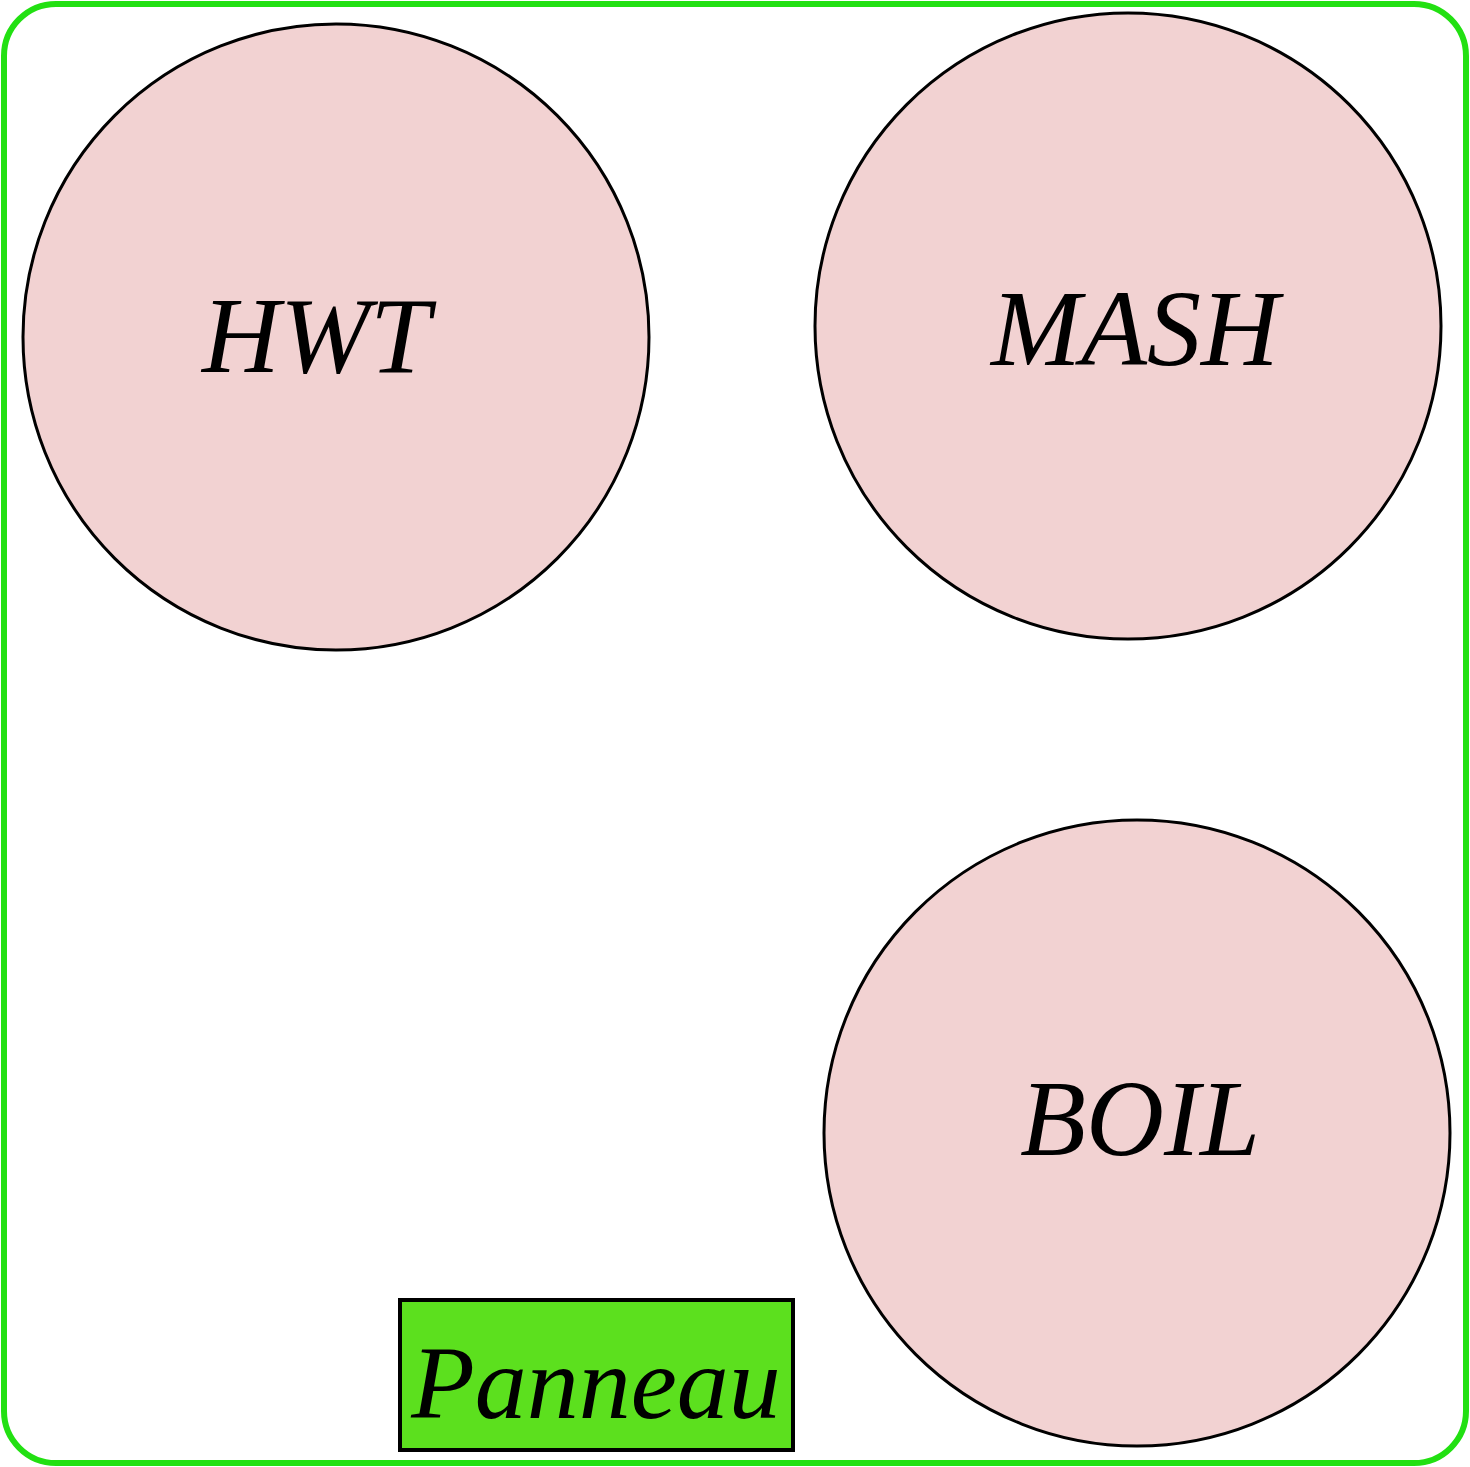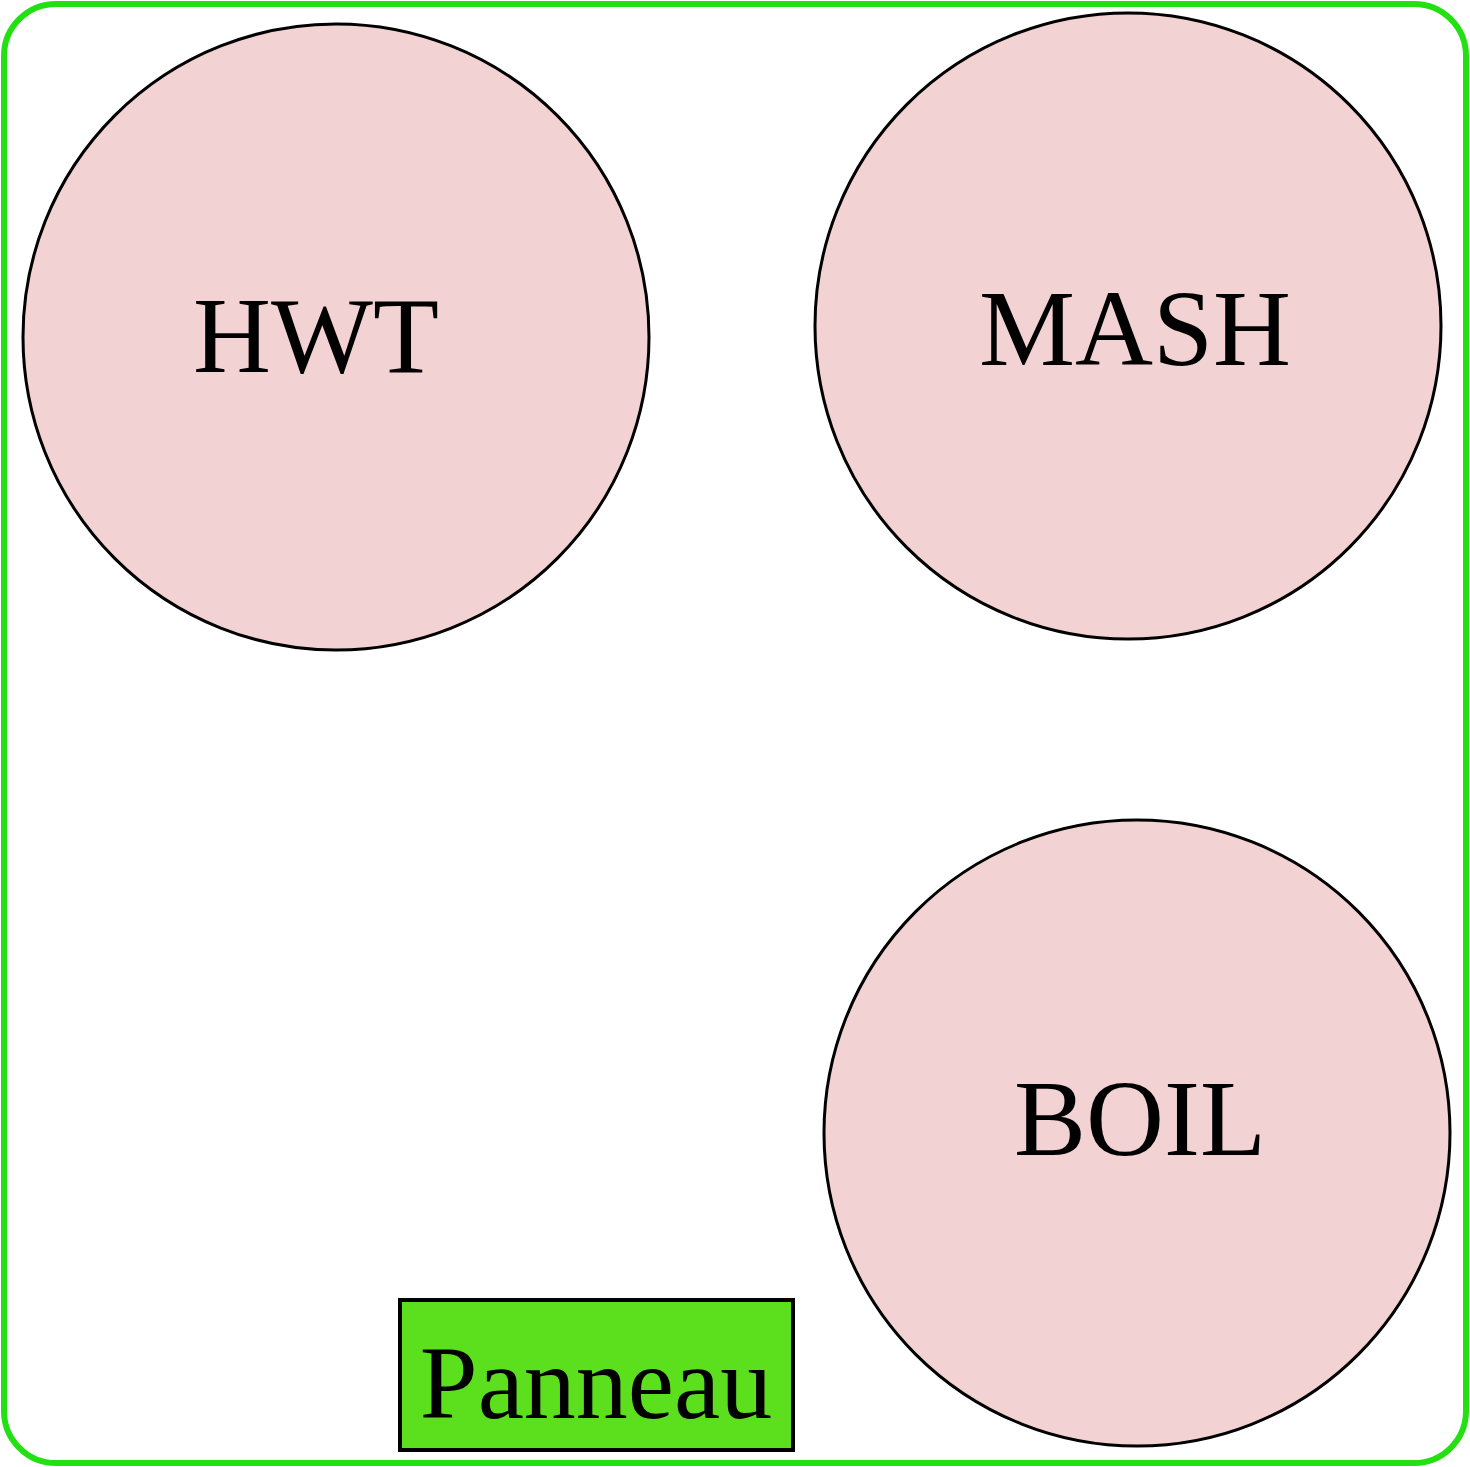--- a/index.html
+++ b/index.html
@@ -9,20 +9,21 @@
   }
   body {
     font-family: "Liberation Serif", serif;
   }
   #canvas {
     position: relative;
     width: 1470px;
     height: 1467px;
     background: #ffffff;
     overflow: hidden;
+    font-style: italic;
   }
   #diagram-svg {
     position: absolute;
     top: 0;
     left: 0;
     width: 1470px;
     height: 1467px;
     display: block;
   }
   .node-circle {

